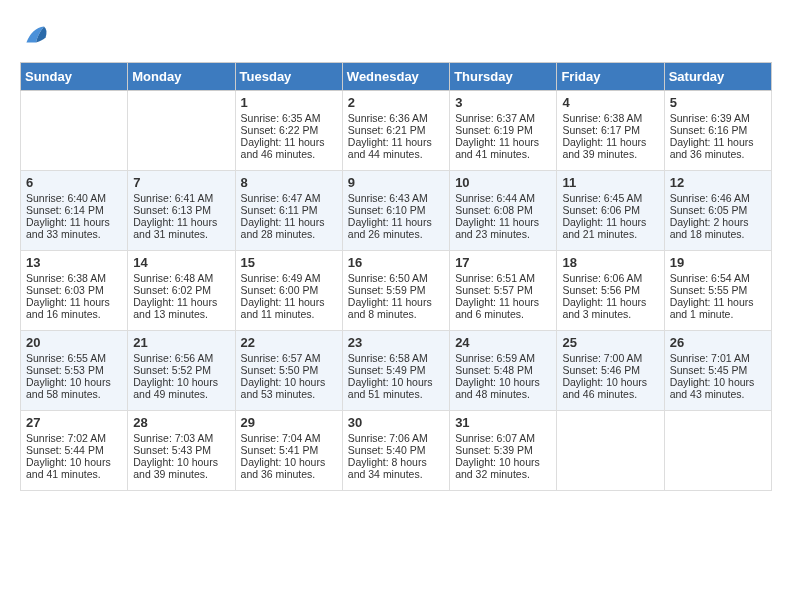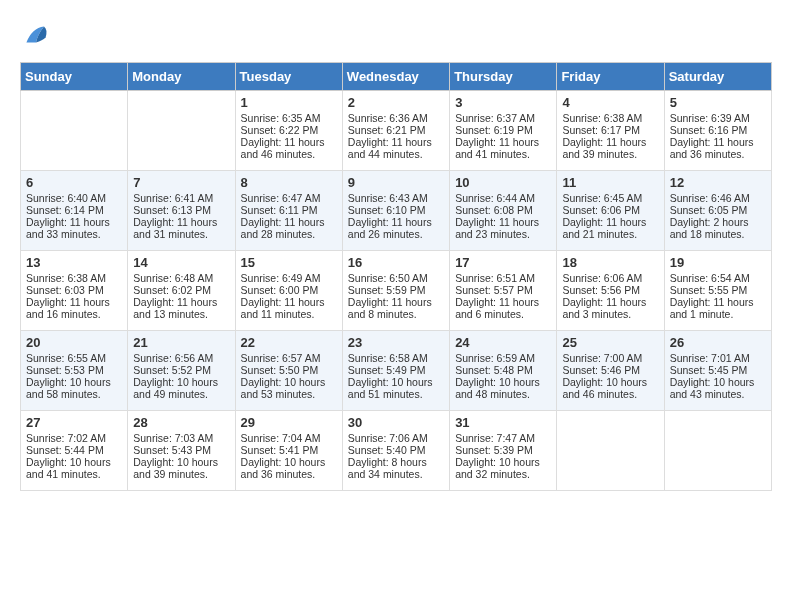--- a/index.html
+++ b/index.html
@@ -304,21 +304,21 @@
           <div>Daylight: 10 hours and 36 minutes.</div>
         </td>
         <td>
           <span class="day-num">30</span>
           <div>Sunrise: 7:06 AM</div>
           <div>Sunset: 5:40 PM</div>
           <div>Daylight: 8 hours and 34 minutes.</div>
         </td>
         <td>
           <span class="day-num">31</span>
-          <div>Sunrise: 7:47 AM</div>
+          <div>Sunrise: 6:07 AM</div>
           <div>Sunset: 5:39 PM</div>
           <div>Daylight: 10 hours and 32 minutes.</div>
         </td>
         <td class="empty"></td>
         <td class="empty"></td>
       </tr>
     </tbody>
 </table>
 
 </body></html>

